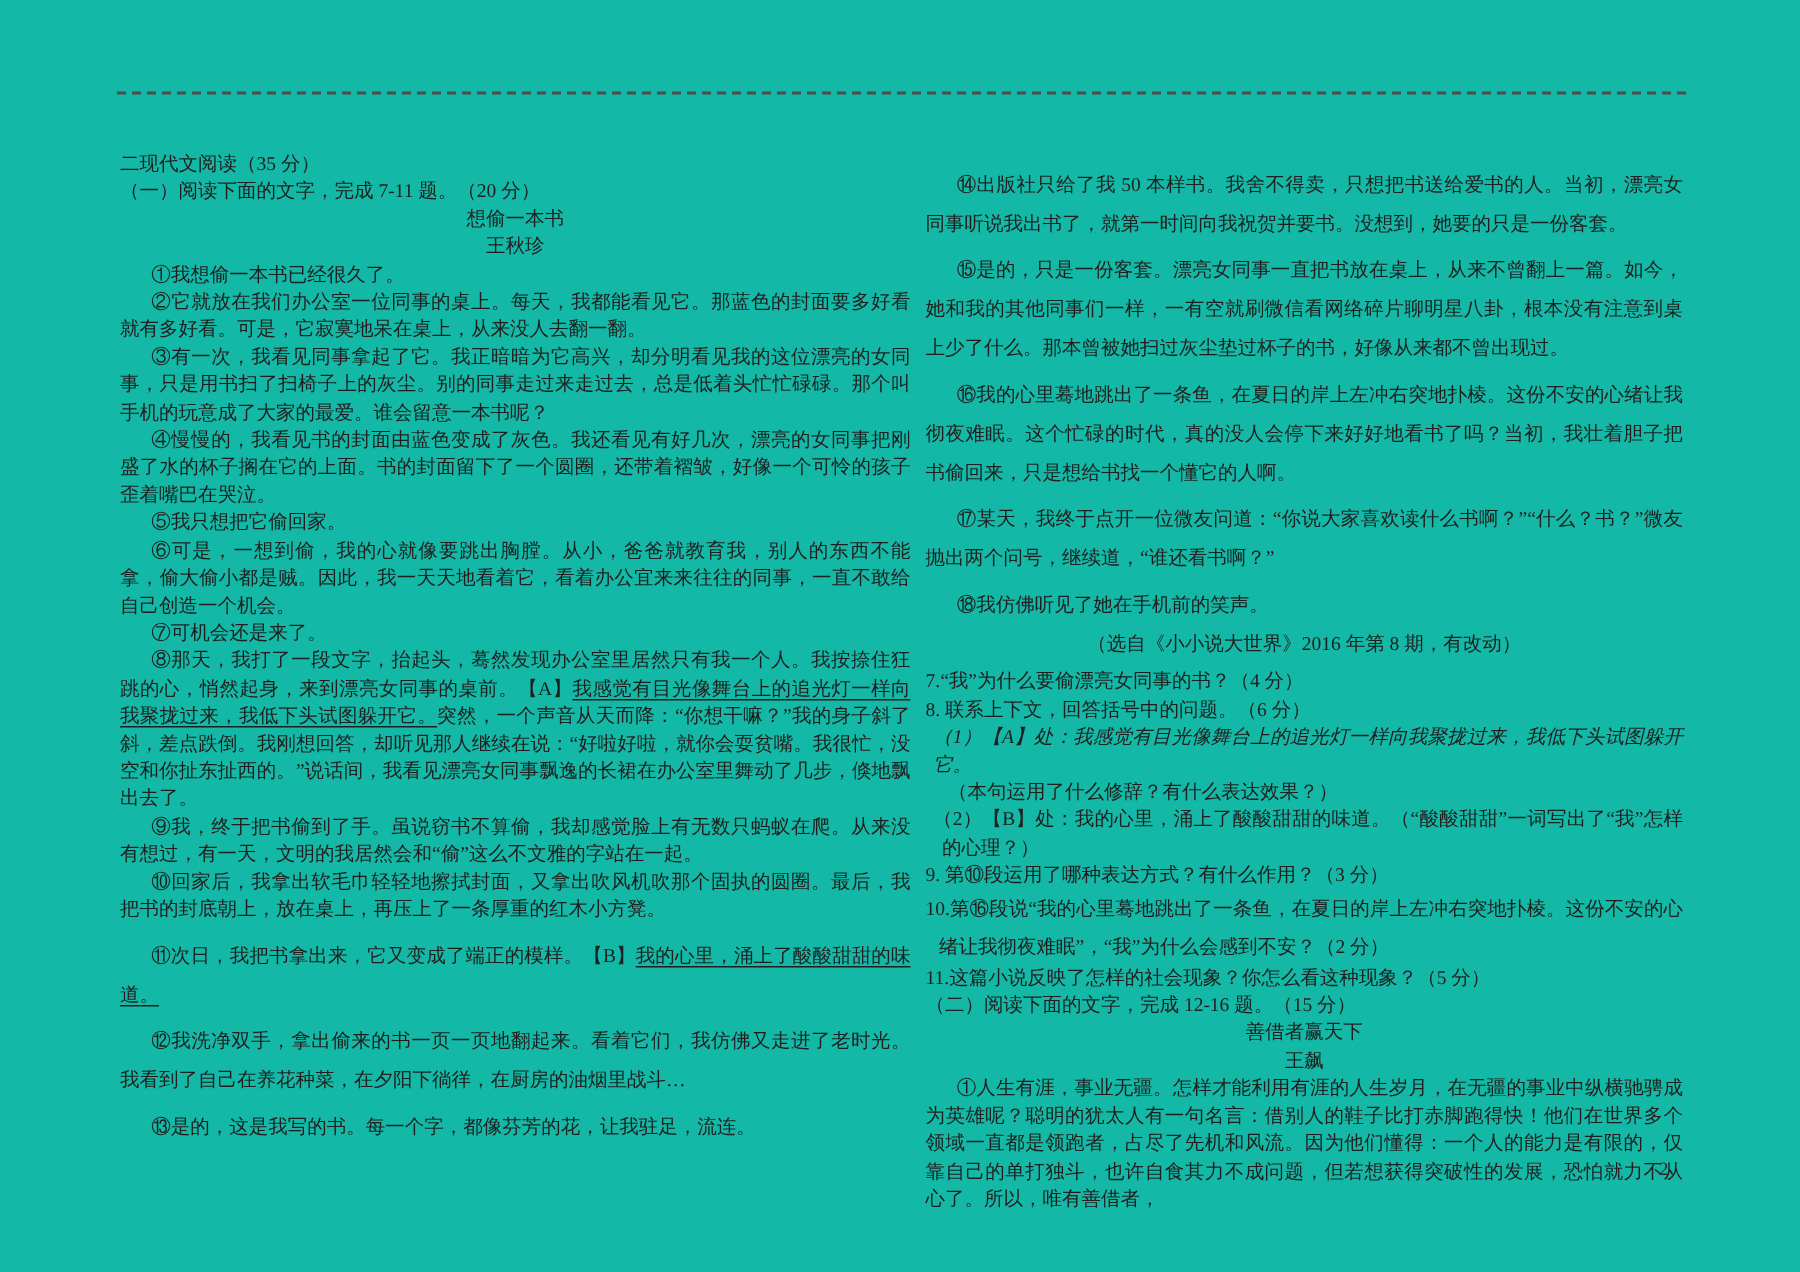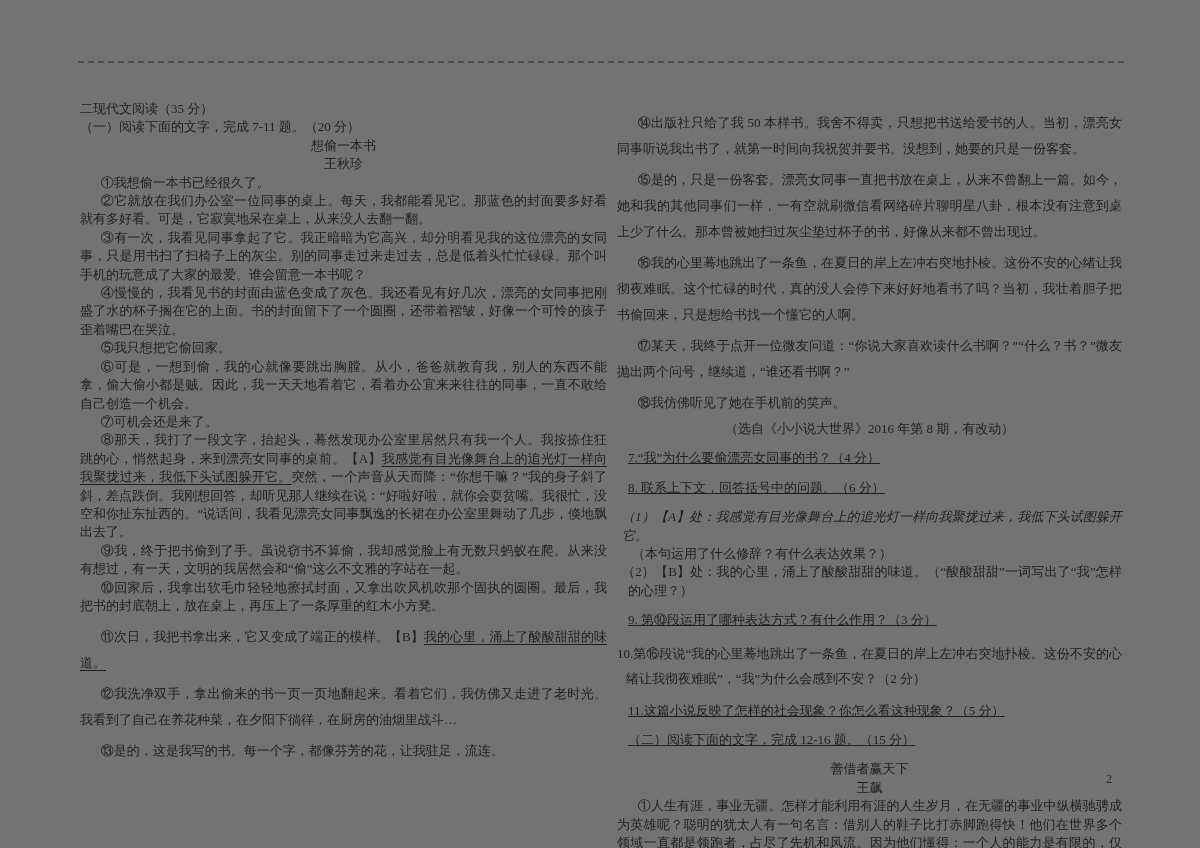--- a/index.html
+++ b/index.html
@@ -9,21 +9,21 @@
   body {
     width: 1200px; height: 848px;
     font-family: "Liberation Serif", "DejaVu Serif", serif;
     color: #1f1f1f;
     position: relative;
     overflow: hidden;
   }
   .page {
     position: relative;
     width: 1200px; height: 848px;
-    background: #737373;
+    background: #14b8a6;
   }
   .top-rule {
     position: absolute;
     top: 61px; left: 78px; width: 1046px;
     border-top: 2px dashed #4d4d4d;
   }
   .columns {
     position: absolute;
     top: 100px; left: 80px; width: 1044px;
     display: flex;
@@ -41,21 +41,21 @@
   .loose { margin-top: 9px; }
   .loose p { margin: 5px 0 0 0; line-height: 26px; text-align: justify; text-indent: 1.6em; }
 
   .ul { text-decoration: underline; text-underline-offset: 3px; }
 
   .source {
     text-align: center;
     margin: 4px 0 7px 0;
   }
 
-  .q { margin: 11px; text-align: justify; text-decoration: underline; }
+  .q { margin: 0; text-align: justify; }
   .q-sub { margin: 0; padding-left: 5px; text-align: justify; font-style: italic; }
   .q-note { margin: 0; padding-left: 15px; text-align: justify; }
   .q-hang { margin: 0; padding-left: 11px; text-indent: -6px; text-align: justify; }
   .q-ten { margin: 0; padding-left: 9px; text-indent: -9px; line-height: 25px; text-align: justify; }
 
   .essay-para { margin: 0; text-align: justify; text-indent: 1.6em; }
 
   .page-number {
     position: absolute;
     left: 1106px; top: 772px;

